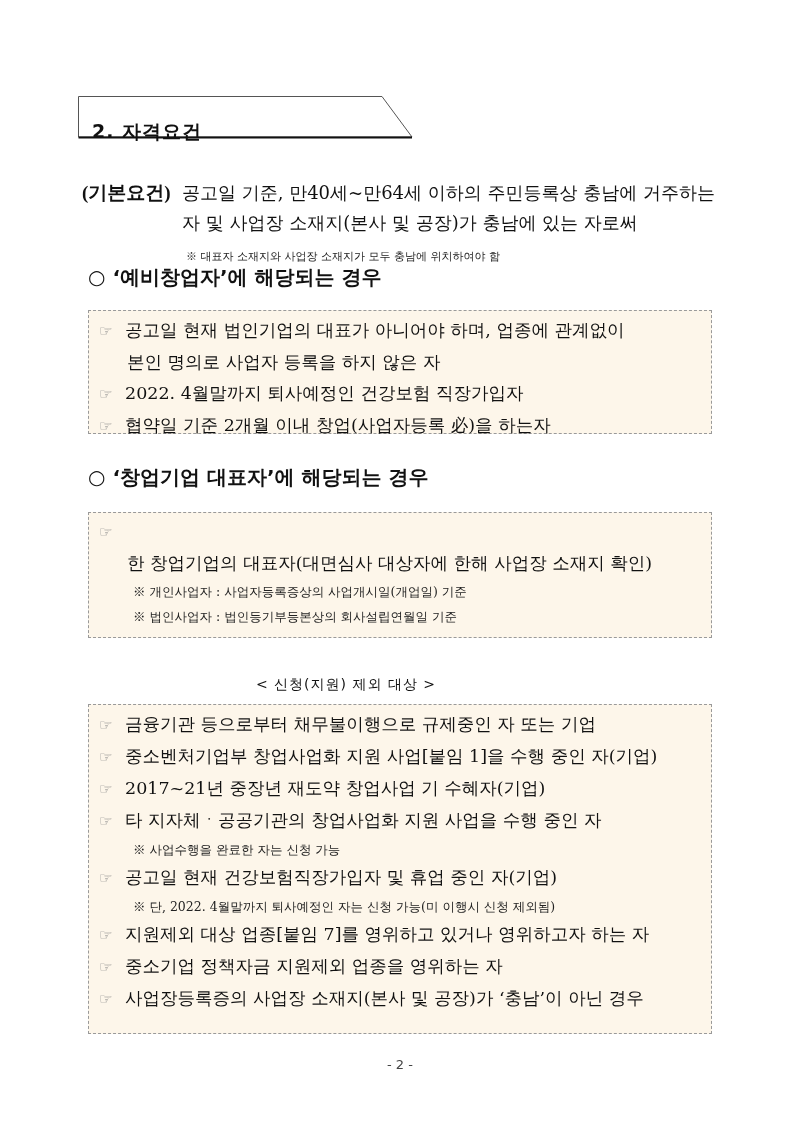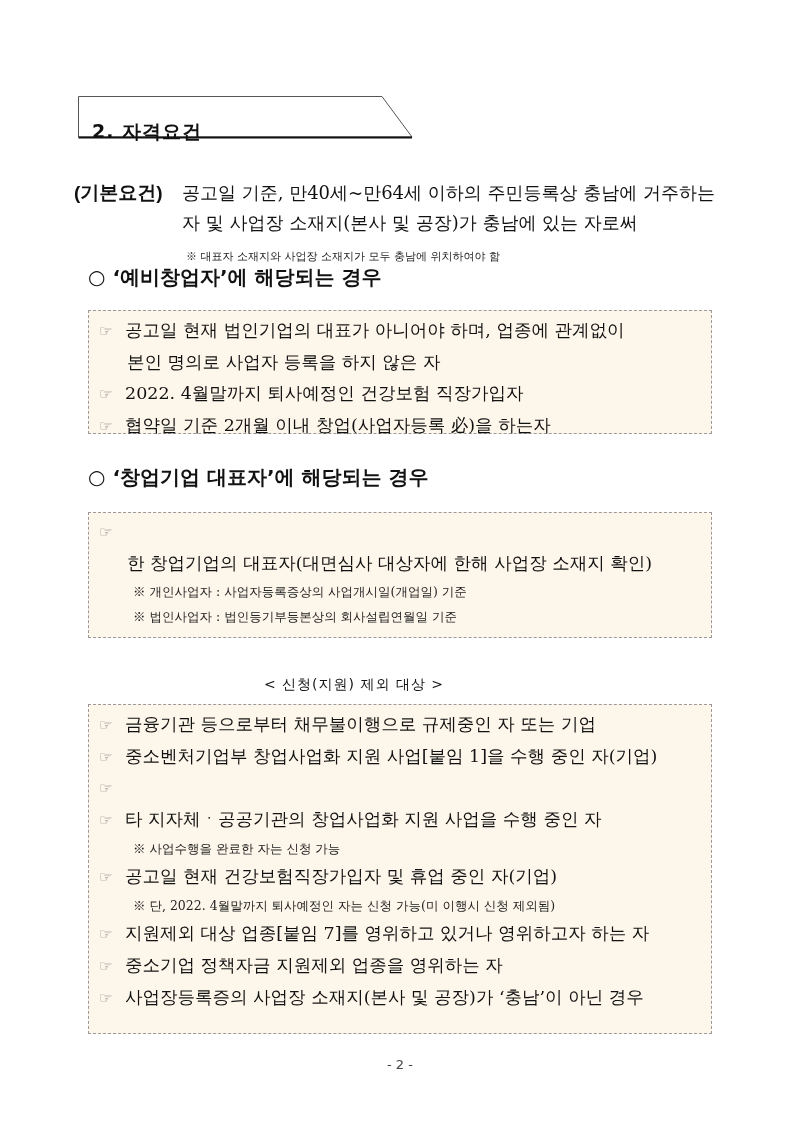--- a/index.html
+++ b/index.html
@@ -3,32 +3,32 @@
 <meta charset="utf-8">
 <style>
   html, body { margin: 0; padding: 0; background: #ffffff; }
   body { width: 800px; height: 1131px; position: relative; overflow: hidden;
          font-family: "DejaVu Serif", serif; color: #111; }
   .section-header { position: absolute; left: 78px; top: 96px; width: 330px; height: 40px; }
   .section-header svg { position: absolute; left: 0; top: 0; }
   .section-header .title { position: absolute; left: 14px; top: 23px; font-family: "DejaVu Sans", sans-serif;
          font-weight: bold; font-size: 19px; letter-spacing: 1px; }
   .basic { position: absolute; left: 74px; top: 178px; width: 660px; font-size: 18px; line-height: 30px; }
-  .basic .label { position: absolute; left: 0; top: 0; font-family: Liberation Sans, sans-serif; font-weight: bold; font-size: 19px; }
+  .basic .label { position: absolute; left: 8px; top: 0; font-family: Liberation Serif, serif; font-weight: bold; font-size: 19px; }
   .basic .l1 { position: absolute; left: 108px; top: 0; white-space: nowrap; }
   .basic .l2 { position: absolute; left: 108px; top: 30px; white-space: nowrap; }
   .basic .note { position: absolute; left: 112px; top: 64px; font-size: 11px; white-space: nowrap; color: #222; text-align: center; }
   .case-title { position: absolute; left: 88px; font-family: "DejaVu Sans", sans-serif; font-weight: bold; font-size: 20px; white-space: nowrap; }
   .box { position: absolute; left: 88px; width: 624px; background: #fdf6ea; border: 1px dashed #9a9a9a;
          box-sizing: border-box; padding: 4px 6px 4px 10px; }
   .row { display: flex; align-items: baseline; font-size: 17.5px; line-height: 31px; white-space: nowrap; }
   .row.cont { padding-left: 28px; }
   .row.sub { padding-left: 34px; font-size: 12.5px; line-height: 25px; color: #222; }
   .hand { display: inline-block; width: 26px; font-size: 15px; color: #888; font-family: "DejaVu Sans", sans-serif; }
-  .exclusion-title { position: absolute; left: 8px; width: 692px; top: 676px; text-align: center;
+  .exclusion-title { position: absolute; left: 0; width: 692px; top: 676px; text-align: center;
          font-family: "DejaVu Sans", sans-serif; font-size: 14px; letter-spacing: 1px; }
   .page-number { position: absolute; left: 0; width: 800px; top: 1057px; text-align: center;
          font-family: "DejaVu Sans", sans-serif; font-size: 13px; color: #444; }
 </style>
 </head>
 <body>
 
 <div class="section-header">
   <svg width="336" height="44">
     <polygon points="0.5,0.5 304,0.5 334,41 0.5,41" fill="#fff" stroke="#555" stroke-width="1"></polygon>
@@ -80,20 +80,21 @@
   <div class="row">
     <span class="hand">☞</span>
     <span>금융기관 등으로부터 채무불이행으로 규제중인 자 또는 기업</span>
   </div>
   <div class="row">
     <span class="hand">☞</span>
     <span>중소벤처기업부 창업사업화 지원 사업[붙임 1]을 수행 중인 자(기업)</span>
   </div>
   <div class="row">
     <span class="hand">☞</span>
+    <span>2017~21년 중장년 재도약 창업사업 기 수혜자(기업)</span>
   </div>
   <div class="row">
     <span class="hand">☞</span>
     <span>타 지자체ㆍ공공기관의 창업사업화 지원 사업을 수행 중인 자</span>
   </div>
   <div class="row sub">※ 사업수행을 완료한 자는 신청 가능</div>
   <div class="row">
     <span class="hand">☞</span>
     <span>공고일 현재 건강보험직장가입자 및 휴업 중인 자(기업)</span>
   </div>

